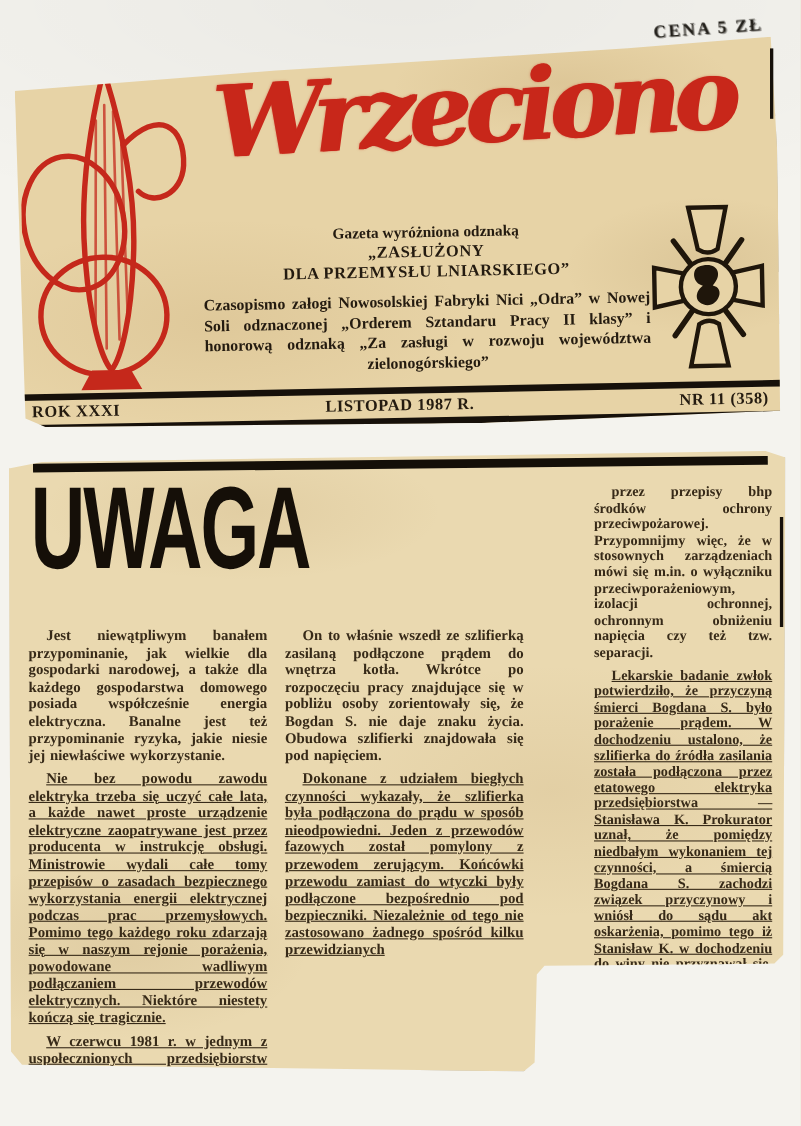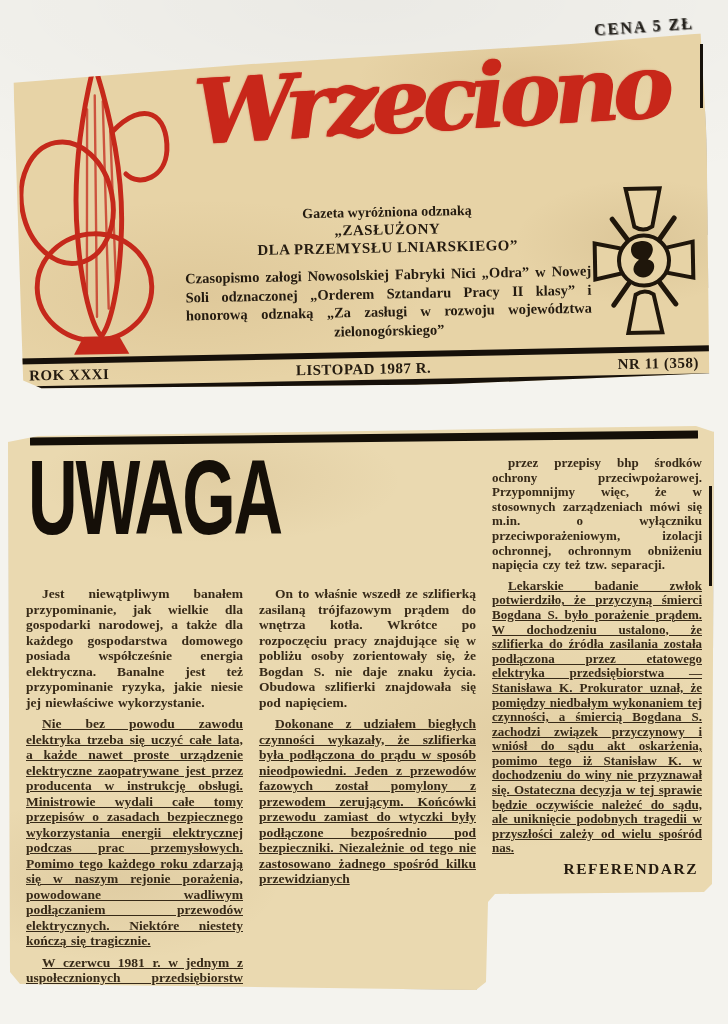--- a/index.html
+++ b/index.html
@@ -48,21 +48,21 @@
   
   .stamp{
     position:absolute;left:594px;top:18px;z-index:5;
     font-weight:bold;font-size:16px;letter-spacing:2px;color:#23201b;
     transform:rotate(-4deg);filter:blur(.3px);
     text-shadow:1px 1px 0 rgba(35,32,27,.5);
   }
   .edge-mark{position:absolute;left:700px;top:44px;width:3px;height:64px;background:#16110b;z-index:4;}
   
   .art{
-    position:absolute;left:8px;top:424px;width:706px;height:566px;
+    position:absolute;left:8px;top:408px;width:706px;height:566px;
     background:
       radial-gradient(ellipse 260px 90px at 30% 10%, rgba(150,108,48,.10), transparent 70%),
       radial-gradient(ellipse 300px 160px at 70% 55%, rgba(150,108,48,.09), transparent 72%),
       radial-gradient(ellipse 240px 120px at 15% 80%, rgba(130,92,40,.10), transparent 70%),
       #ead9b0;
     clip-path:polygon(0px 18px, 30px 12px, 688px 2px, 706px 8px, 704px 460px, 696px 468px, 487px 470px, 480px 478px, 478px 558px, 468px 566px, 12px 560px, 2px 548px);
     box-shadow:2px 3px 6px rgba(40,30,15,.3);
   }
   .art-bar{position:absolute;left:22px;top:10px;width:668px;height:8px;background:#140f08;transform:rotate(-.6deg);}
   .art-inner{position:absolute;left:18px;top:26px;width:676px;display:flex;gap:16px;}
@@ -81,21 +81,21 @@
     transform:scaleX(.95);transform-origin:left;white-space:nowrap;
   }
   .cols{display:flex;gap:16px;margin-top:36px;}
   .col{width:217px;}
   .c3{width:212px;padding-top:6px;position:relative;}
   .c3::after{content:"";position:absolute;right:-10px;top:36px;width:3px;height:100px;background:#17110a;}
   .col p,.c3 p{
     margin:0;text-indent:16px;text-align:justify;
     font-weight:bold;font-size:13.5px;line-height:15.5px;color:#372a18;word-spacing:1px;
   }
-  .c3 p{font-size:13px;line-height:14.6px;}
+  .c3 p{font-size:13px;line-height:14.6px;margin-left:48px;}
   .col p + p,.c3 p + p{margin-top:6px;text-decoration:underline;}
   .byline{
     margin-top:4px;text-align:right;padding-right:4px;
     font-weight:bold;font-size:15.5px;letter-spacing:1.5px;color:#241a0e;
   }
 </style>
 </head>
 <body>
 
 <div class="stamp">CENA 5 ZŁ</div>
@@ -163,21 +163,21 @@
       <div class="hrow">
         <div class="uwaga-wrap"><span class="uwaga">UWAGA</span></div>
       </div>
       <div class="cols">
         <div class="col">
           <p>Jest niewątpliwym banałem przypominanie, jak wielkie dla gospodarki narodowej, a także dla każdego gospodarstwa domowego posiada współcześnie energia elektryczna. Banalne jest też przypominanie ryzyka, jakie niesie jej niewłaściwe wykorzystanie.</p>
           <p>Nie bez powodu zawodu elektryka trzeba się uczyć całe lata, a każde nawet proste urządzenie elektryczne zaopatrywane jest przez producenta w instrukcję obsługi. Ministrowie wydali całe tomy przepisów o zasadach bezpiecznego wykorzystania energii elektrycznej podczas prac przemysłowych. Pomimo tego każdego roku zdarzają się w naszym rejonie porażenia, powodowane wadliwym podłączaniem przewodów elektrycznych. Niektóre niestety kończą się tragicznie.</p>
           <p>W czerwcu 1981 r. w jednym z uspołecznionych przedsiębiorstw koło Sławy przeprowadzany był</p>
         </div>
         <div class="col">
-          <p>On to właśnie wszedł ze szlifierką zasilaną trójfazowym prądem do wnętrza kotła. Wkrótce po rozpoczęciu pracy znajdujące się w pobliżu osoby zorientowały się, że Bogdan S. nie daje znaku życia. Obudowa szlifierki znajdowała się pod napięciem.</p>
+          <p>On to właśnie wszedł ze szlifierką zasilaną podłączone prądem do wnętrza kotła. Wkrótce po rozpoczęciu pracy znajdujące się w pobliżu osoby zorientowały się, że Bogdan S. nie daje znaku życia. Obudowa szlifierki znajdowała się pod napięciem.</p>
           <p>Dokonane z udziałem biegłych czynności wykazały, że szlifierka była podłączona do prądu w sposób nieodpowiedni. Jeden z przewodów fazowych został pomylony z przewodem zerującym. Końcówki przewodu zamiast do wtyczki były podłączone bezpośrednio pod bezpieczniki. Niezależnie od tego nie zastosowano żadnego spośród kilku przewidzianych</p>
         </div>
       </div>
     </div>
     <div class="c3">
       <p>przez przepisy bhp środków ochrony przeciwpożarowej. Przypomnijmy więc, że w stosownych zarządzeniach mówi się m.in. o wyłączniku przeciwporażeniowym, izolacji ochronnej, ochronnym obniżeniu napięcia czy też tzw. separacji.</p>
       <p>Lekarskie badanie zwłok potwierdziło, że przyczyną śmierci Bogdana S. było porażenie prądem. W dochodzeniu ustalono, że szlifierka do źródła zasilania została podłączona przez etatowego elektryka przedsiębiorstwa — Stanisława K. Prokurator uznał, że pomiędzy niedbałym wykonaniem tej czynności, a śmiercią Bogdana S. zachodzi związek przyczynowy i wniósł do sądu akt oskarżenia, pomimo tego iż Stanisław K. w dochodzeniu do winy nie przyznawał się. Ostateczna decyzja w tej sprawie będzie oczywiście należeć do sądu, ale uniknięcie podobnych tragedii w przyszłości zależy od wielu spośród nas.</p>
       <div class="byline">REFERENDARZ</div>
     </div>
   </div>

